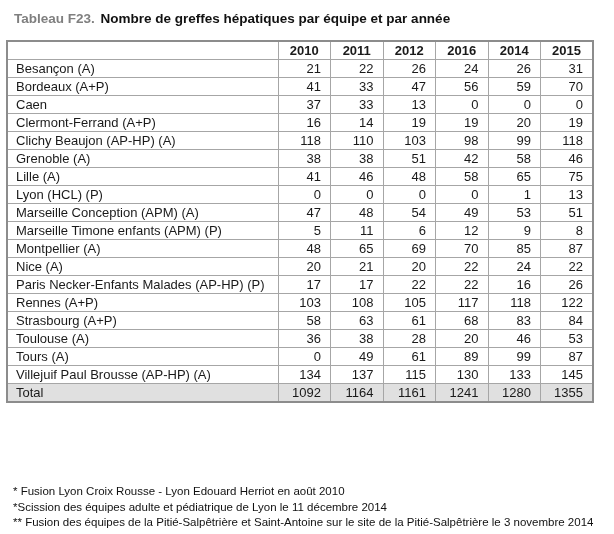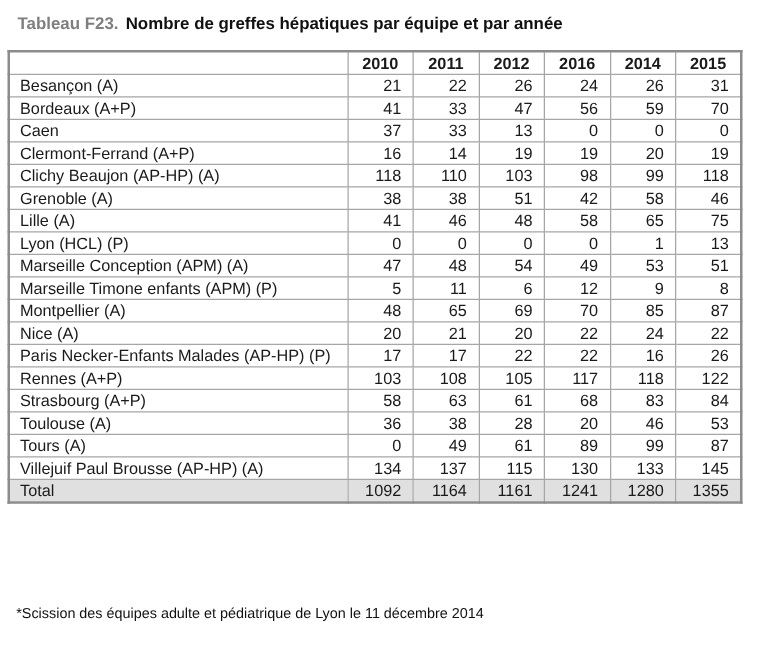--- a/index.html
+++ b/index.html
@@ -263,16 +263,18 @@
           <td class="num">1164</td>
           <td class="num">1161</td>
           <td class="num">1241</td>
           <td class="num">1280</td>
           <td class="num">1355</td>
         </tr>
     </tfoot>
   </table>
 
   <div class="footnotes">
+    <div>* Fusion Lyon Croix Rousse - Lyon Edouard Herriot en août 2010</div>
     <div>*Scission des équipes adulte et pédiatrique de Lyon le 11 décembre 2014</div>
+    <div>** Fusion des équipes de la Pitié-Salpêtrière et Saint-Antoine sur le site de la Pitié-Salpêtrière le 3 novembre 2014</div>
   </div>
 
 </div>
 
 </body></html>

